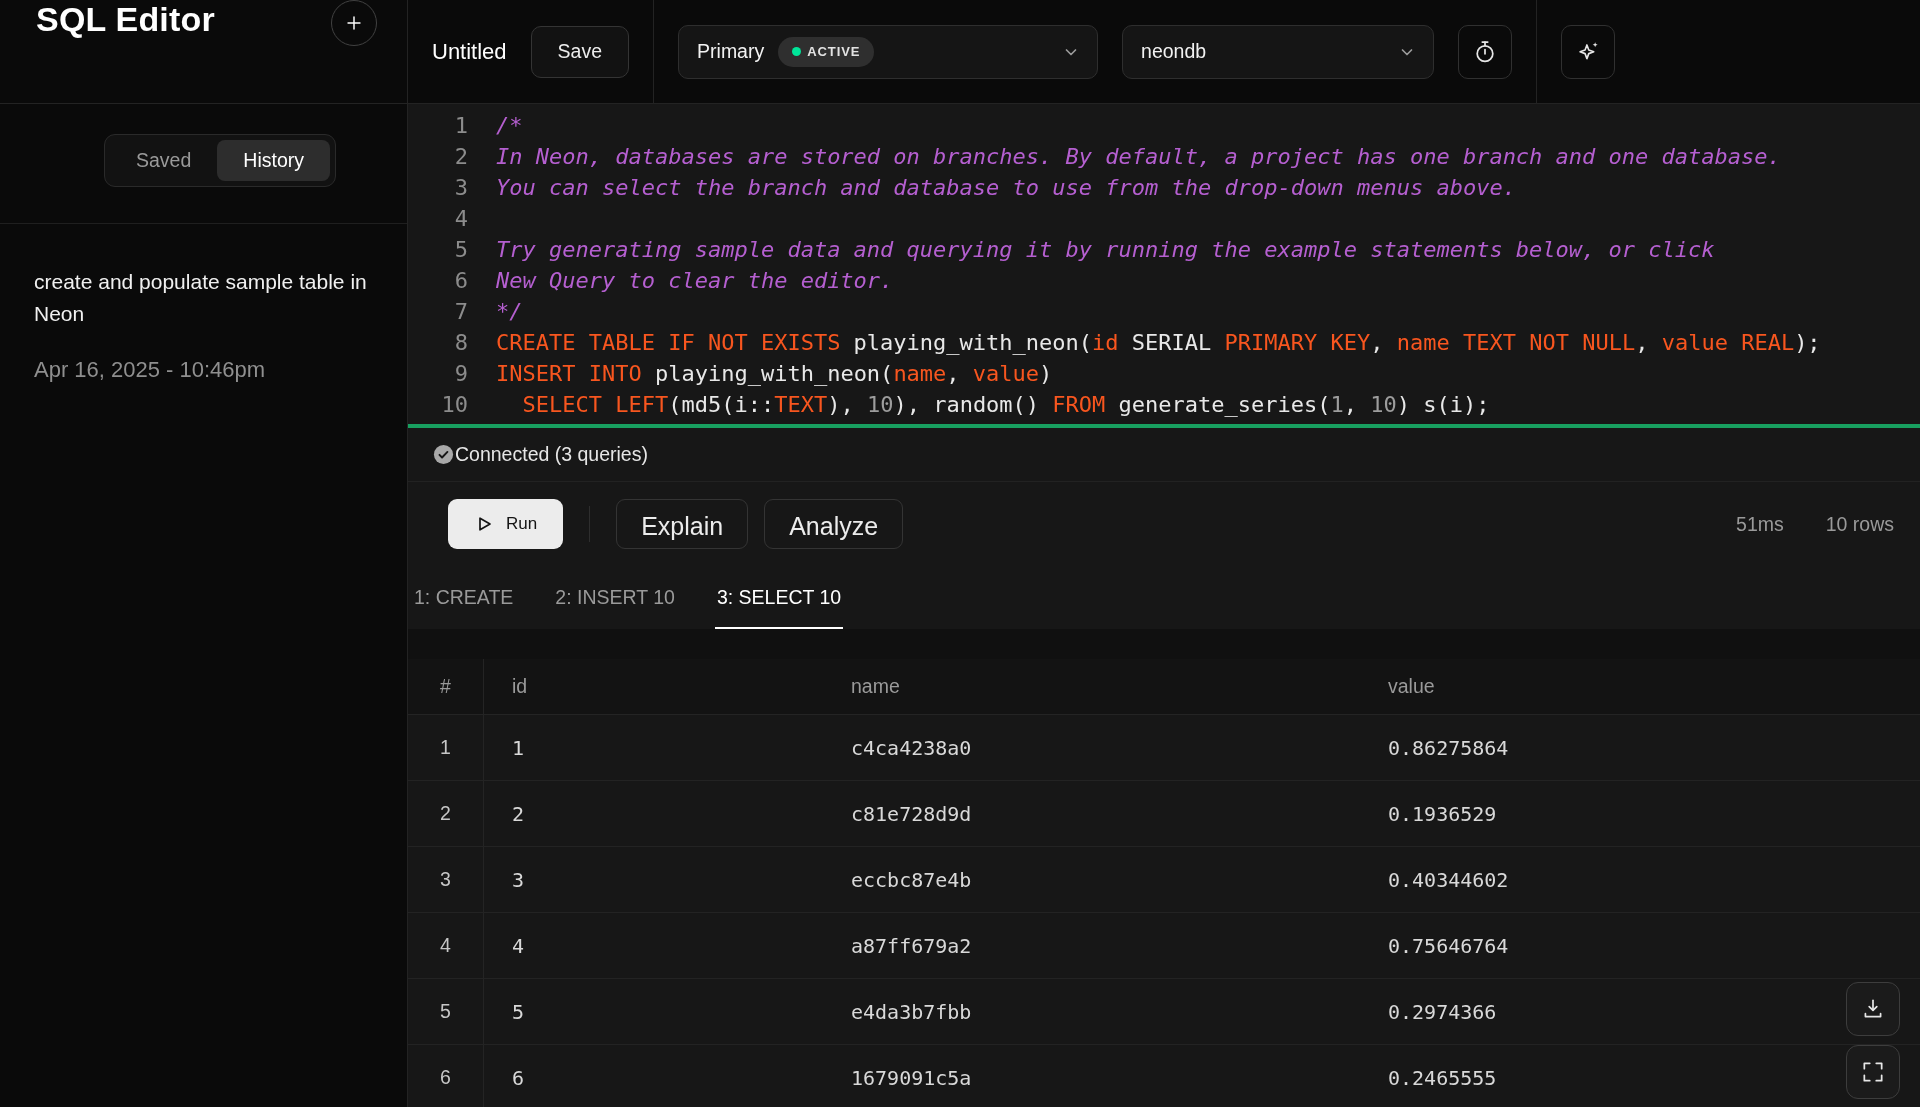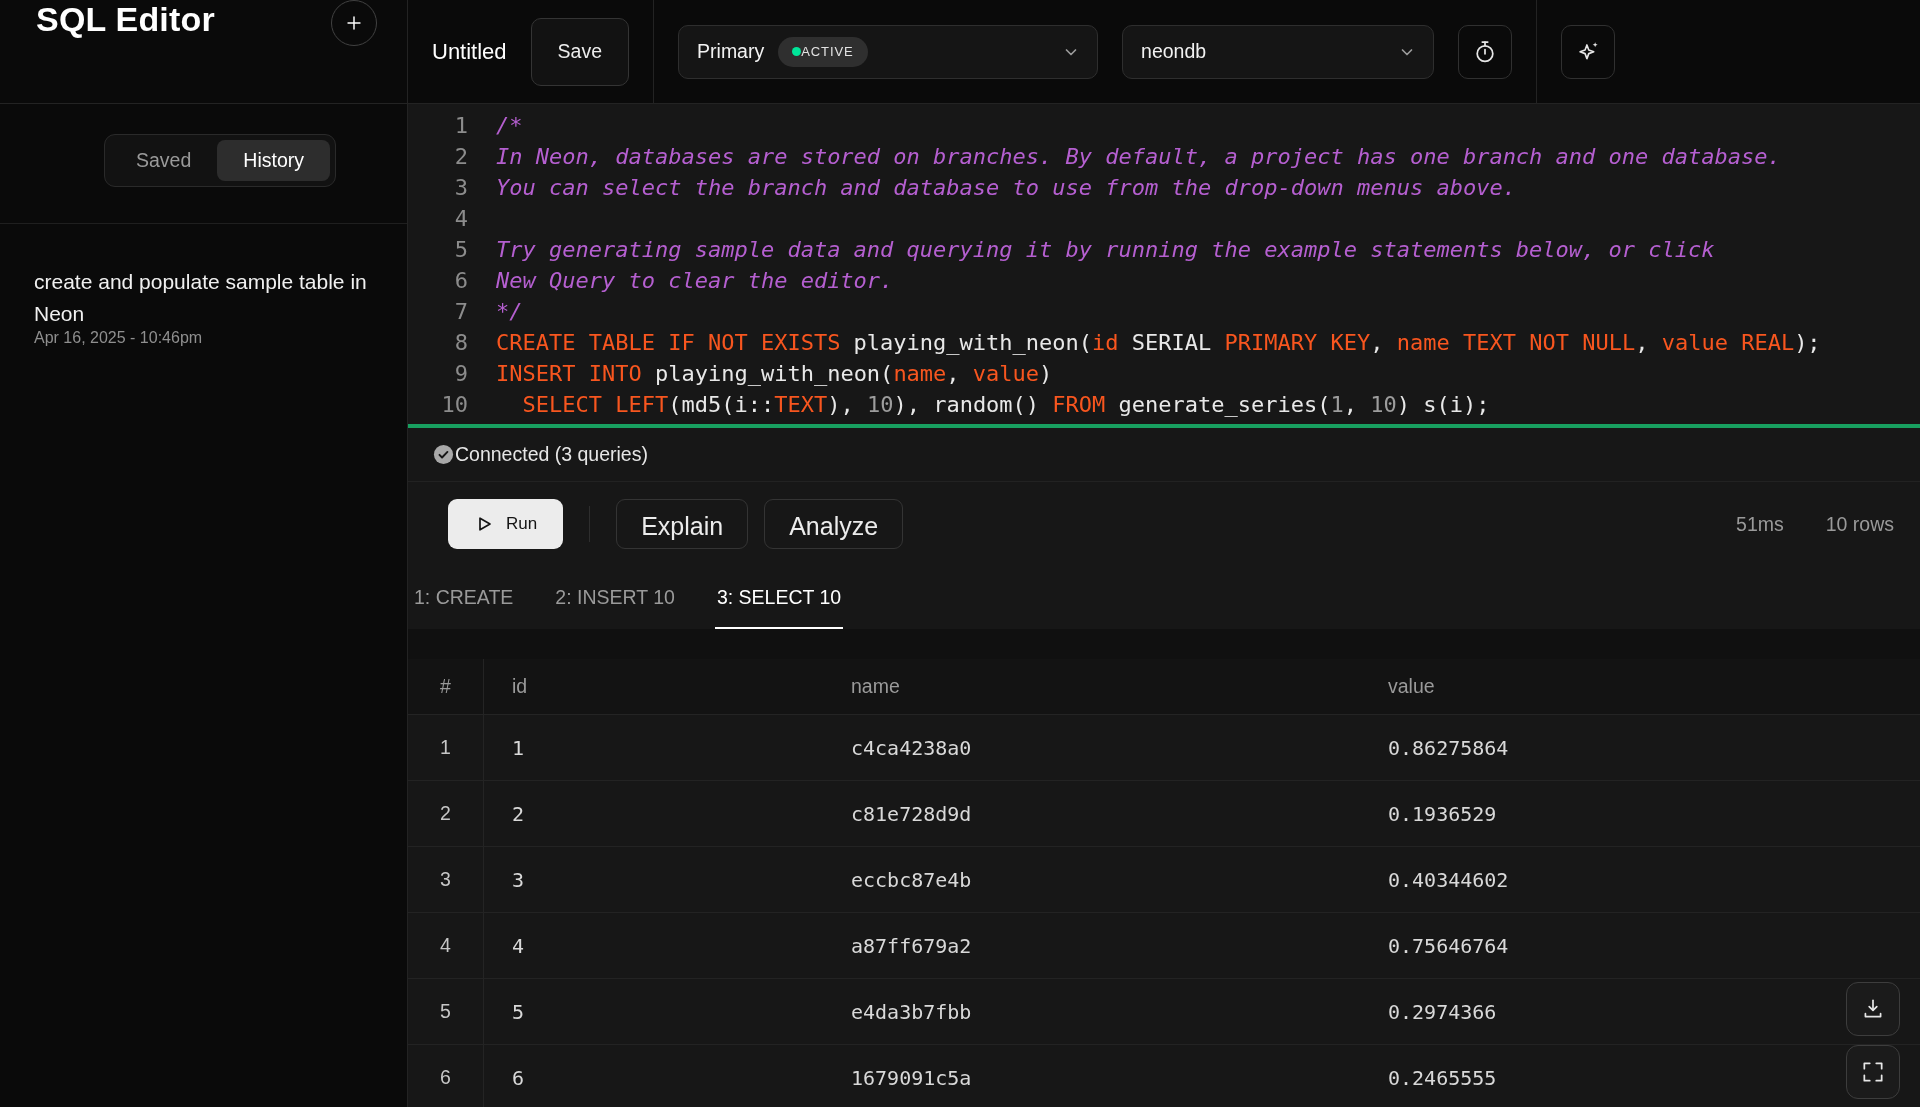--- a/index.html
+++ b/index.html
@@ -19,34 +19,34 @@
   .sidebar-header{height:104px;min-height:104px;display:flex;align-items:flex-start;justify-content:space-between;padding:0 30px 0 36px;border-bottom:1px solid #232323;}
   .sidebar-title{font-size:34px;font-weight:700;letter-spacing:.2px;color:#fff;}
   .new-query-btn{width:46px;height:46px;border-radius:50%;border:1px solid #414141;background:transparent;display:flex;align-items:center;justify-content:center;cursor:pointer;padding:0;}
   .seg-wrap{padding:30px 0 36px 0;border-bottom:1px solid #1f1f1f;}
   .seg-tabs{margin-left:104px;display:inline-flex;background:#121212;border:1px solid #2a2a2a;border-radius:11px;padding:5px;}
   .seg-tab{padding:9px 26px;font-size:19.5px;color:#9a9a9a;border-radius:8px;cursor:pointer;white-space:nowrap;}
   .seg-tab.active{background:#2d2d2d;color:#fff;}
   .history-list{padding:42px 34px;}
   .history-item{cursor:pointer;}
   .hi-title{font-size:21px;line-height:1.5;color:#f0f0f0;word-break:break-all;max-width:336px;}
-  .hi-date{margin-top:0;font-size:16px;color:#8f8f8f;}
+  .hi-date{margin-top:28px;font-size:22px;color:#8f8f8f;}
 
   
   .main{flex:1;display:flex;flex-direction:column;background:#171717;min-width:0;}
   .toolbar{height:104px;min-height:104px;background:#0a0a0a;border-bottom:1px solid #232323;display:flex;align-items:center;padding:0 0 0 24px;gap:24px;}
   .tb-divider{width:1px;align-self:stretch;background:#232323;}
   .query-title{font-size:22px;color:#fff;cursor:text;}
-  .save-btn{height:68px;padding:0 26px;font-size:19.5px;background:#121212;border:1px solid #343434;border-radius:10px;color:#ededed;cursor:pointer;}
+  .save-btn{height:52px;padding:0 26px;font-size:19.5px;background:#121212;border:1px solid #343434;border-radius:10px;color:#ededed;cursor:pointer;}
   .selector{height:54px;background:#151515;border:1px solid #2e2e2e;border-radius:10px;display:flex;align-items:center;padding:0 18px;gap:14px;cursor:pointer;}
   .branch-selector{width:420px;}
   .db-selector{width:312px;}
   .sel-label{font-size:19.5px;color:#f2f2f2;}
   .grow{flex:1;}
-  .badge{height:30px;border-radius:15px;background:#2f2f2f;display:inline-flex;align-items:center;gap:0;padding:0 14px;font-size:13px;font-weight:400;letter-spacing:.9px;color:#e3e3e3;justify-content:flex-end;}
+  .badge{height:30px;border-radius:15px;background:#2f2f2f;display:inline-flex;align-items:center;gap:6px;padding:0 14px;font-size:13px;font-weight:700;letter-spacing:.9px;color:#e3e3e3;justify-content:flex-end;}
   .dot{width:9px;height:9px;border-radius:50%;background:var(--accent-green);}
   .icon-btn{width:54px;height:54px;border:1px solid #303030;border-radius:10px;background:transparent;display:flex;align-items:center;justify-content:center;cursor:pointer;padding:0;}
 
   
   .editor{padding-top:6px;}
   .code-line{display:flex;line-height:31px;font-family:"DejaVu Sans Mono",monospace;font-size:22px;white-space:pre;}
   .ln{width:60px;min-width:60px;text-align:right;color:#8c8c8c;user-select:none;}
   .code{padding-left:28px;flex:1;}
   .tok-c{color:var(--comment);font-style:italic;}
   .tok-k{color:var(--keyword);}

